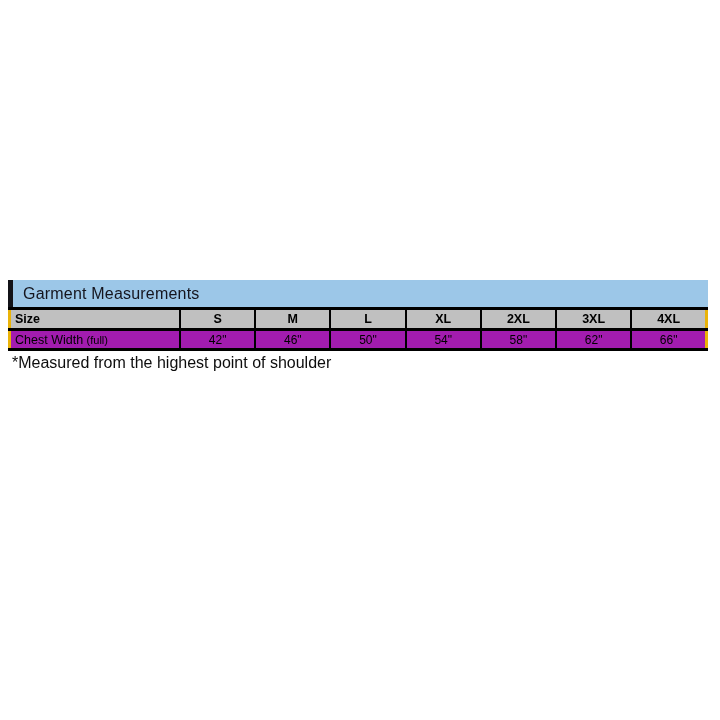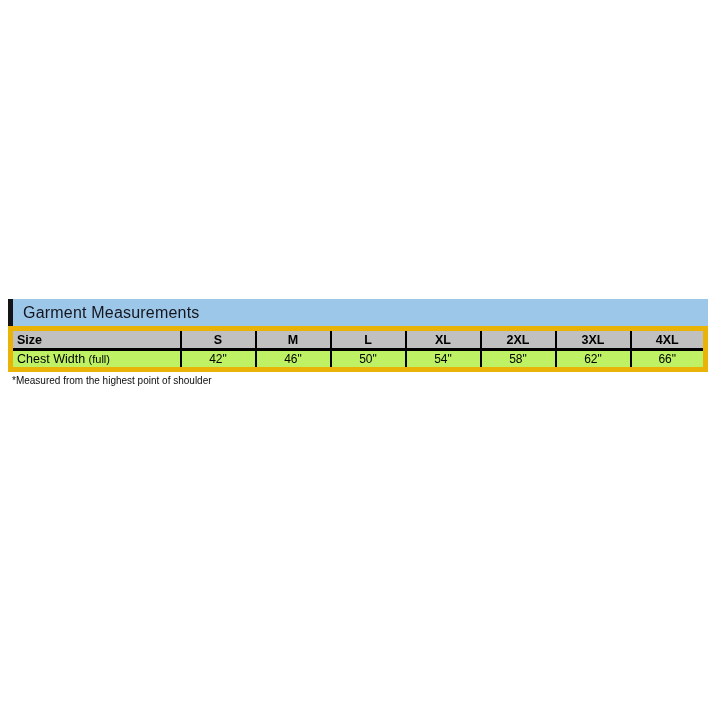--- a/index.html
+++ b/index.html
@@ -6,39 +6,39 @@
   html, body {
     width: 720px; height: 720px;
     background: #ffffff;
     font-family: "Liberation Sans", sans-serif;
     color: #000000;
     overflow: hidden;
   }
   .sheet {
     position: absolute;
     left: 8px;
-    top: 299px;
+    top: 280px;
     width: 700px;
   }
   .title-bar {
     background: #9CC7E8;
     border-left: 5px solid #131318;
     height: 27px;
     display: flex;
     align-items: center;
     padding-left: 10px;
     font-size: 16px;
     letter-spacing: 0.2px;
     color: #15151e;
   }
   table.measurements {
     border-collapse: collapse;
     table-layout: fixed;
     width: 700px;
-    border: 5px solid #eab308;
+    border: 3px solid #eab308;
   }
   col.c-label { width: 170px; }
   col.c-size  { width: 75px; }
   th, td {
     border: 3px solid #000;
     border-left-width: 2px;
     border-right-width: 2px;
     overflow: hidden;
     white-space: nowrap;
   }
@@ -47,37 +47,37 @@
     font-weight: bold;
     font-size: 12.5px;
     height: 21px;
     text-align: center;
   }
   th.label-col {
     text-align: left;
     padding-left: 4px;
   }
   td {
-    background: #bef264;
+    background: #a21caf;
     font-size: 12px;
     height: 20px;
     text-align: center;
   }
   td.label-col {
     text-align: left;
     padding-left: 4px;
     font-size: 12.5px;
   }
   td.label-col .suffix {
     font-size: 11px;
   }
   .footnote {
     margin-top: 3px;
     padding-left: 4px;
-    font-size: 10px;
+    font-size: 16px;
     color: #0d0d0d;
   }
 </style>
 </head>
 <body>
 
 <div class="sheet">
 
   <div class="title-bar">
     <span>Garment Measurements</span>

